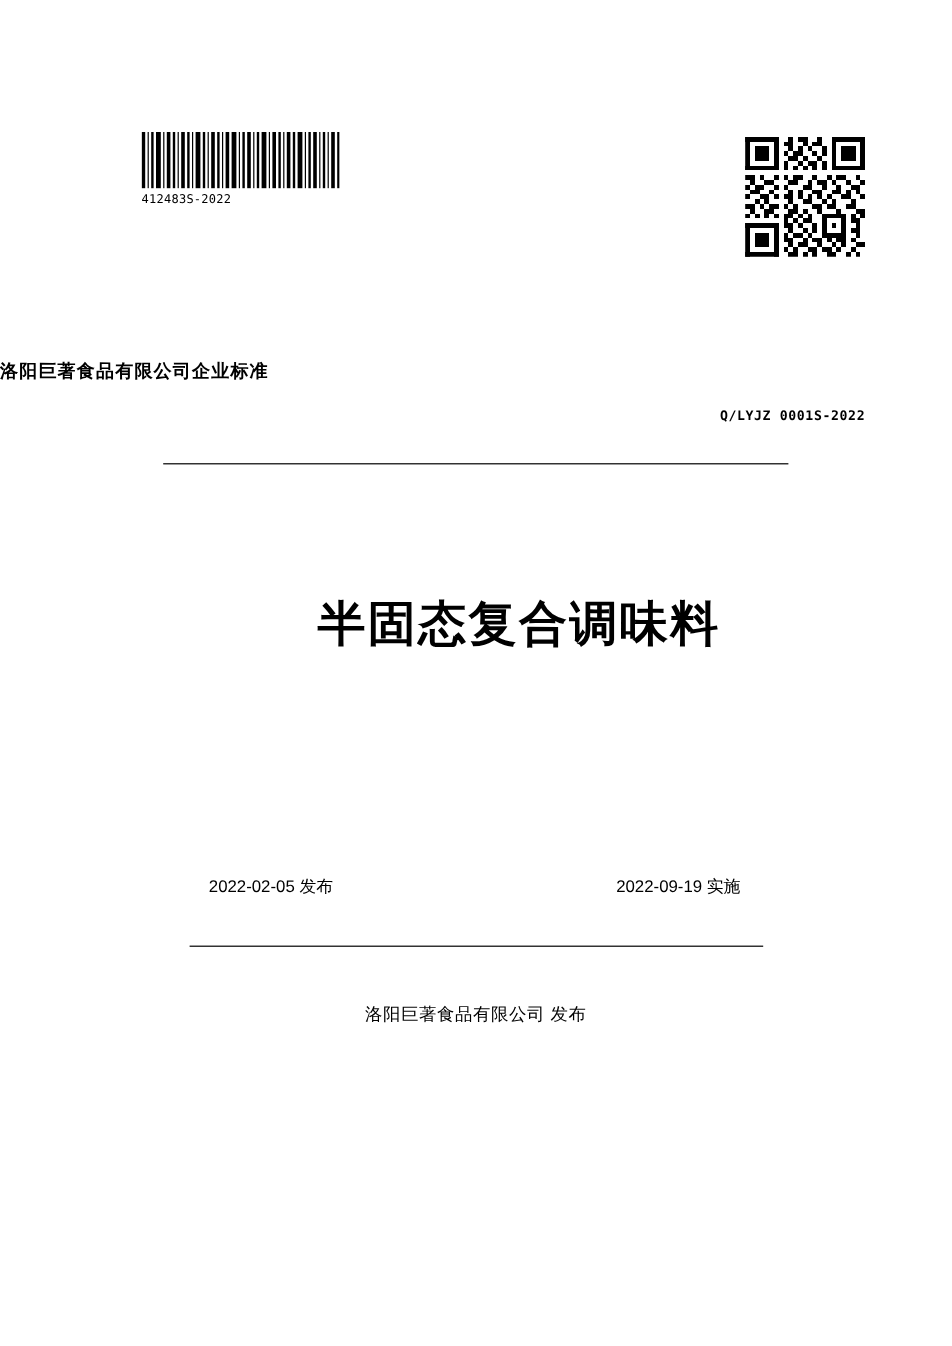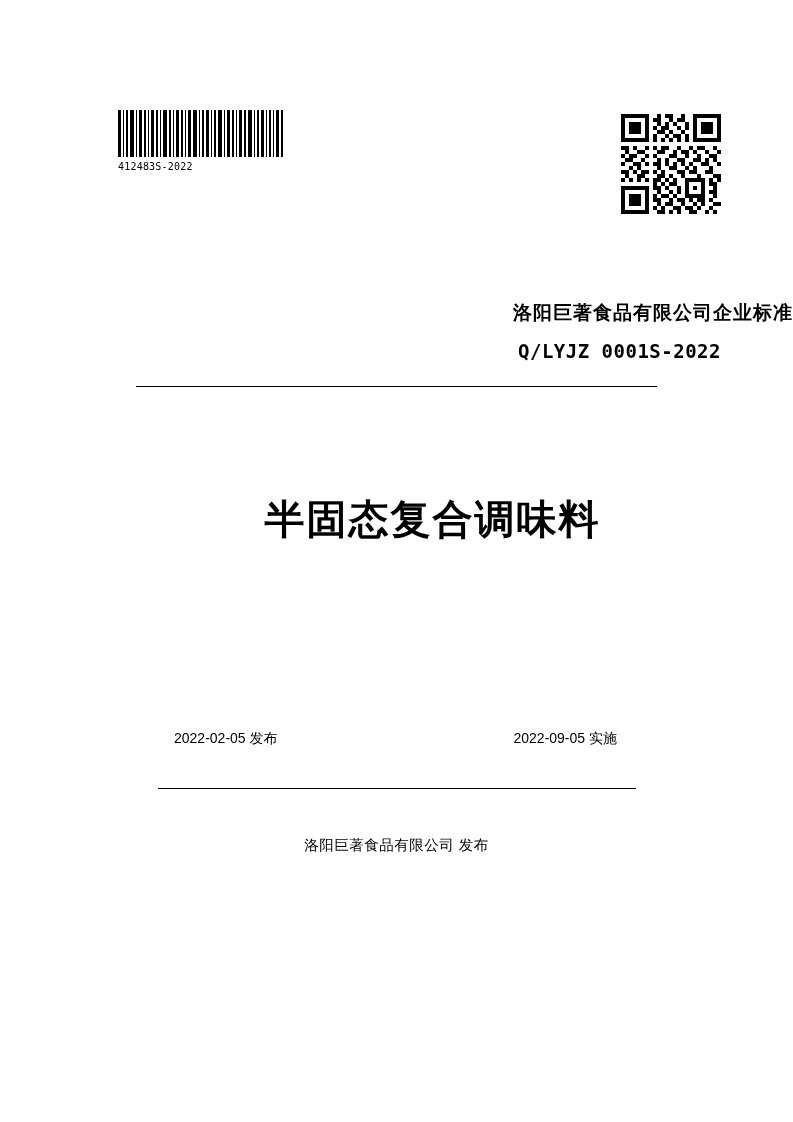--- a/index.html
+++ b/index.html
@@ -54,31 +54,31 @@
     width: 100px;
     height: 100px;
   }
 
   
   .std-org {
     position: absolute;
     top: 300px;
     left: 0;
     width: 793px;
-    text-align: right;
-    font-size: 19px;
+    text-align: left;
+    font-size: 15px;
     font-weight: bold;
     letter-spacing: 1px;
   }
   .std-code {
     position: absolute;
     top: 340px;
     right: 72px;
     font-family: "DejaVu Sans Mono", monospace;
-    font-size: 19px;
+    font-size: 11px;
     font-weight: bold;
     letter-spacing: 0.5px;
     text-align: right;
   }
   .rule-top {
     position: absolute;
     top: 386px;
     left: 136px;
     width: 521px;
     border-top: 1px solid #000;
@@ -361,20 +361,20 @@
   <div class="std-org">洛阳巨著食品有限公司企业标准</div>
 
   <div class="std-code">Q/LYJZ 0001S-2022</div>
 
   <div class="rule-top"></div>
 
   <div class="doc-title">半固态复合调味料</div>
 
   <div class="date-row">
     <span class="date-issue">2022-02-05 发布</span>
-    <span class="date-effective">2022-09-05 实施</span>
+    <span class="date-effective">2022-09-19 实施</span>
   </div>
 
   <div class="rule-bottom"></div>
 
   <div class="publisher">洛阳巨著食品有限公司  发布</div>
 
 </div>
 
 </body></html>

